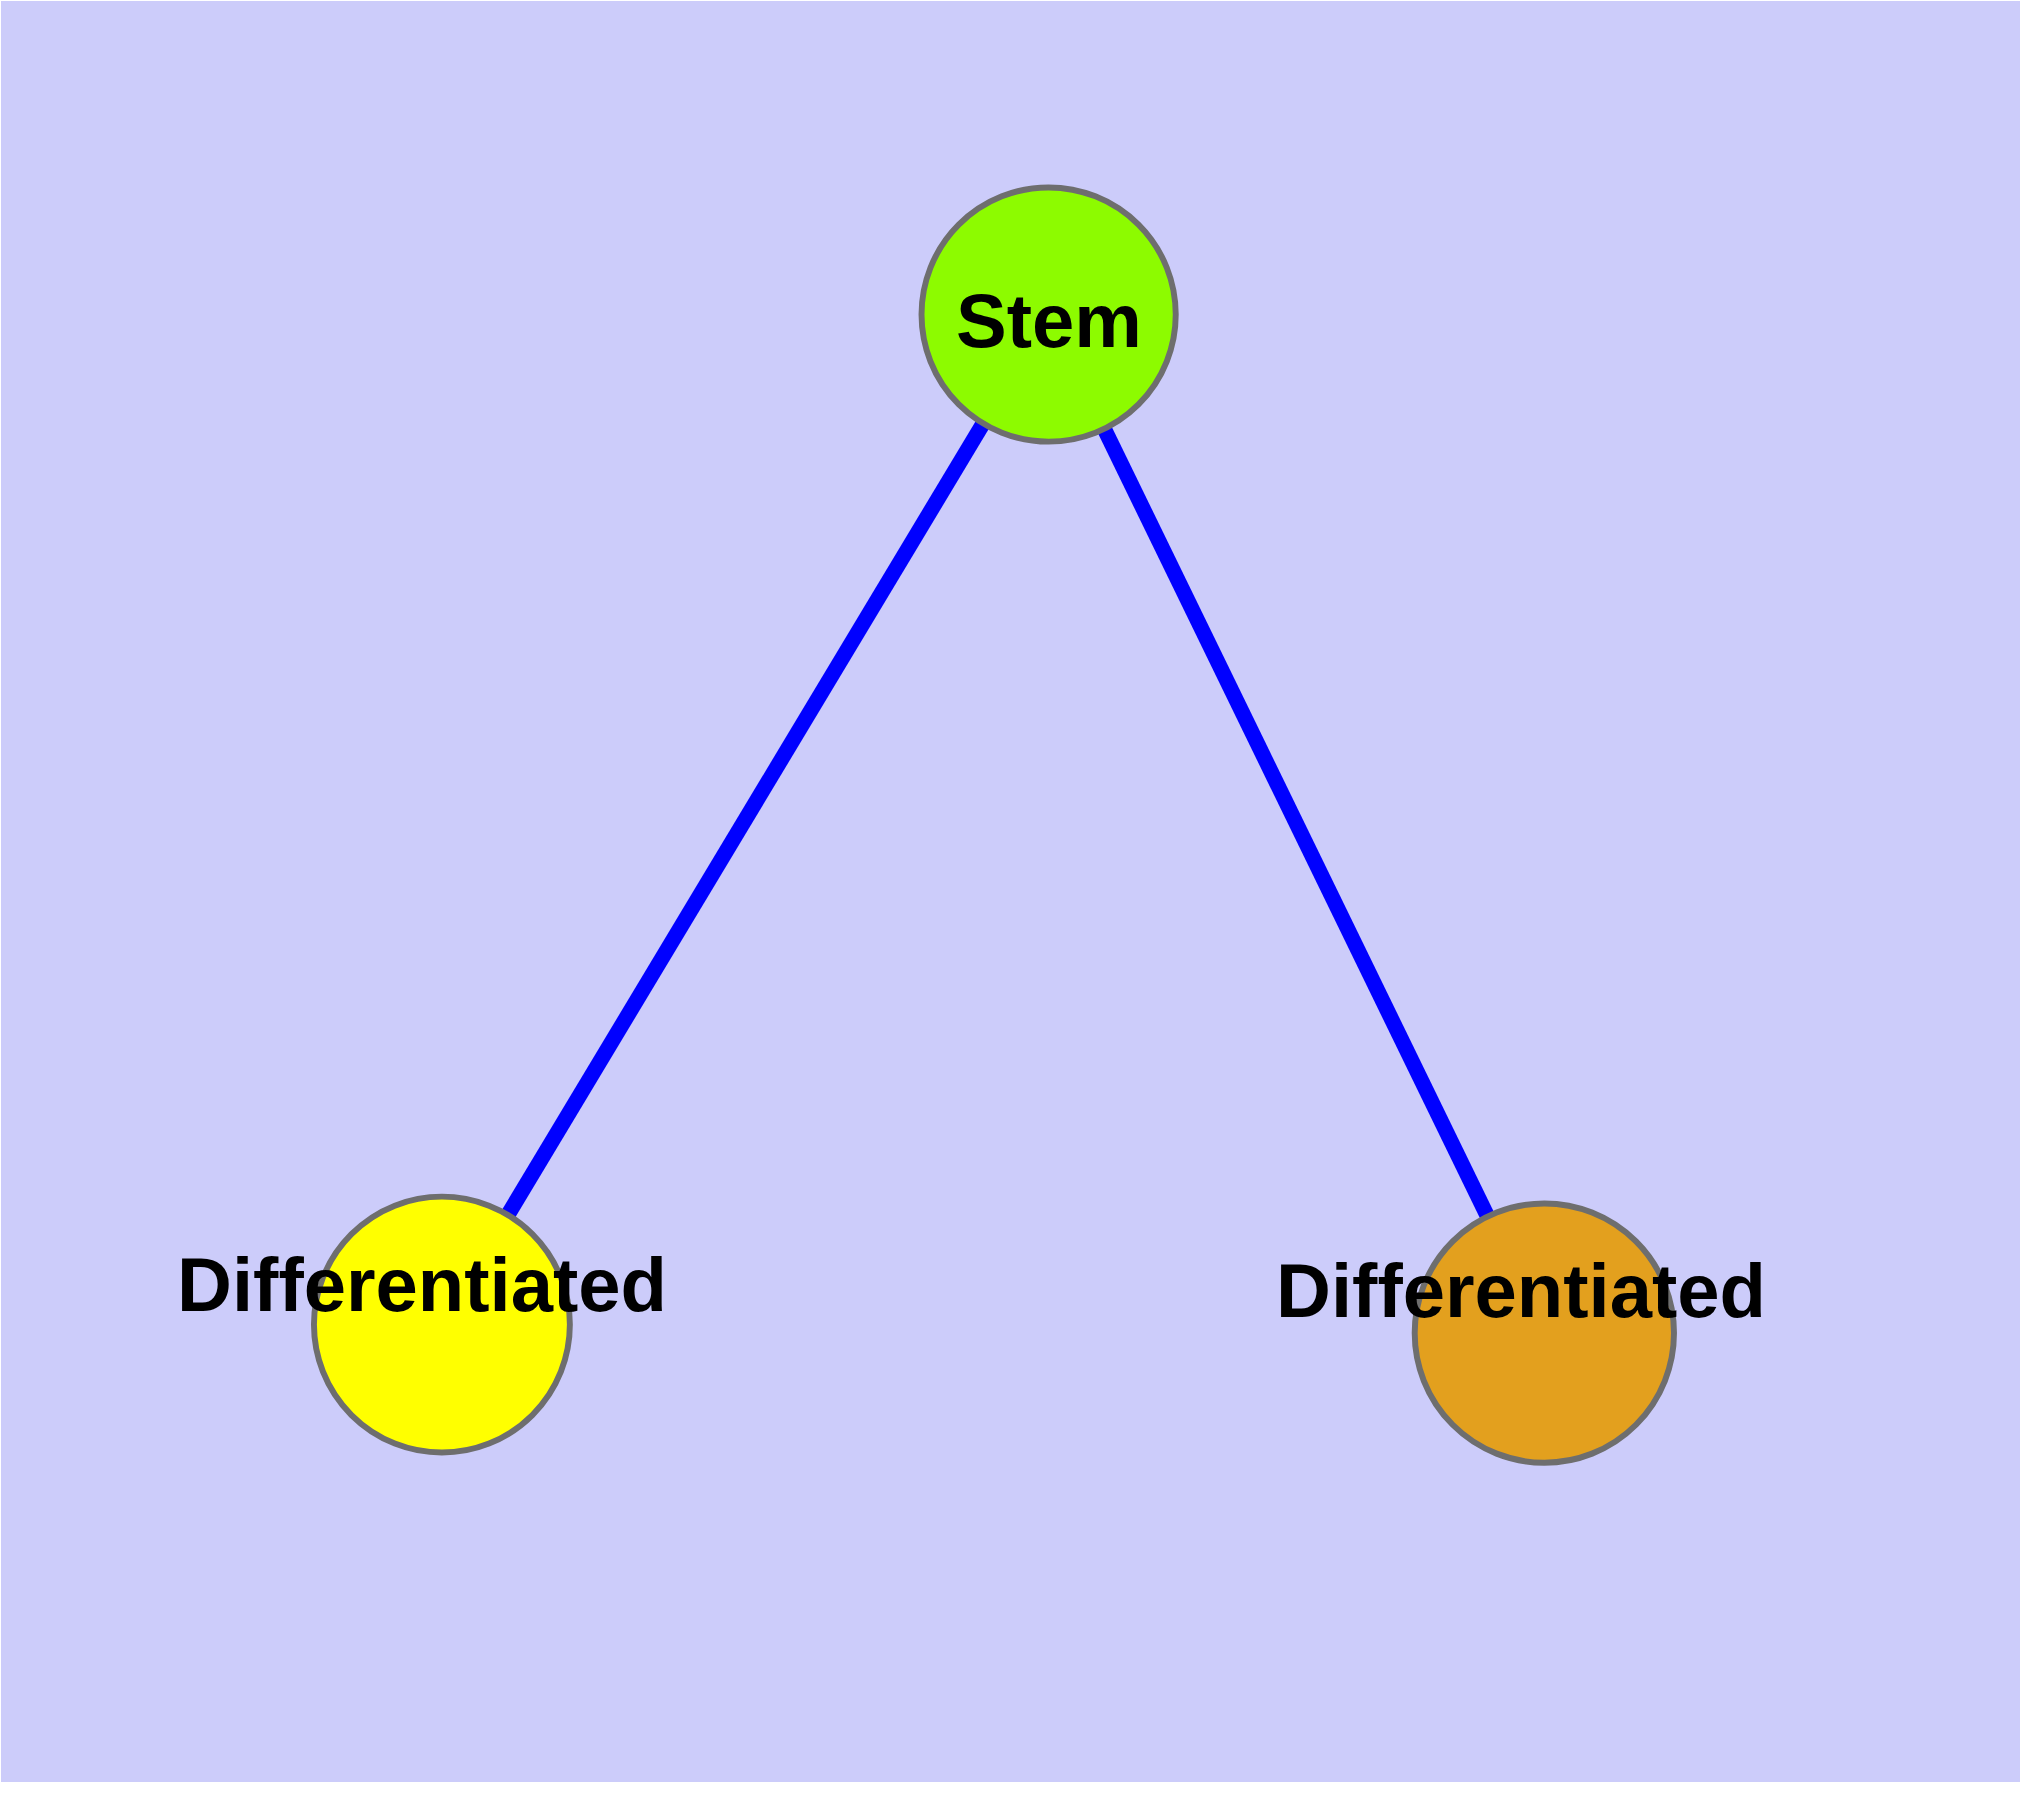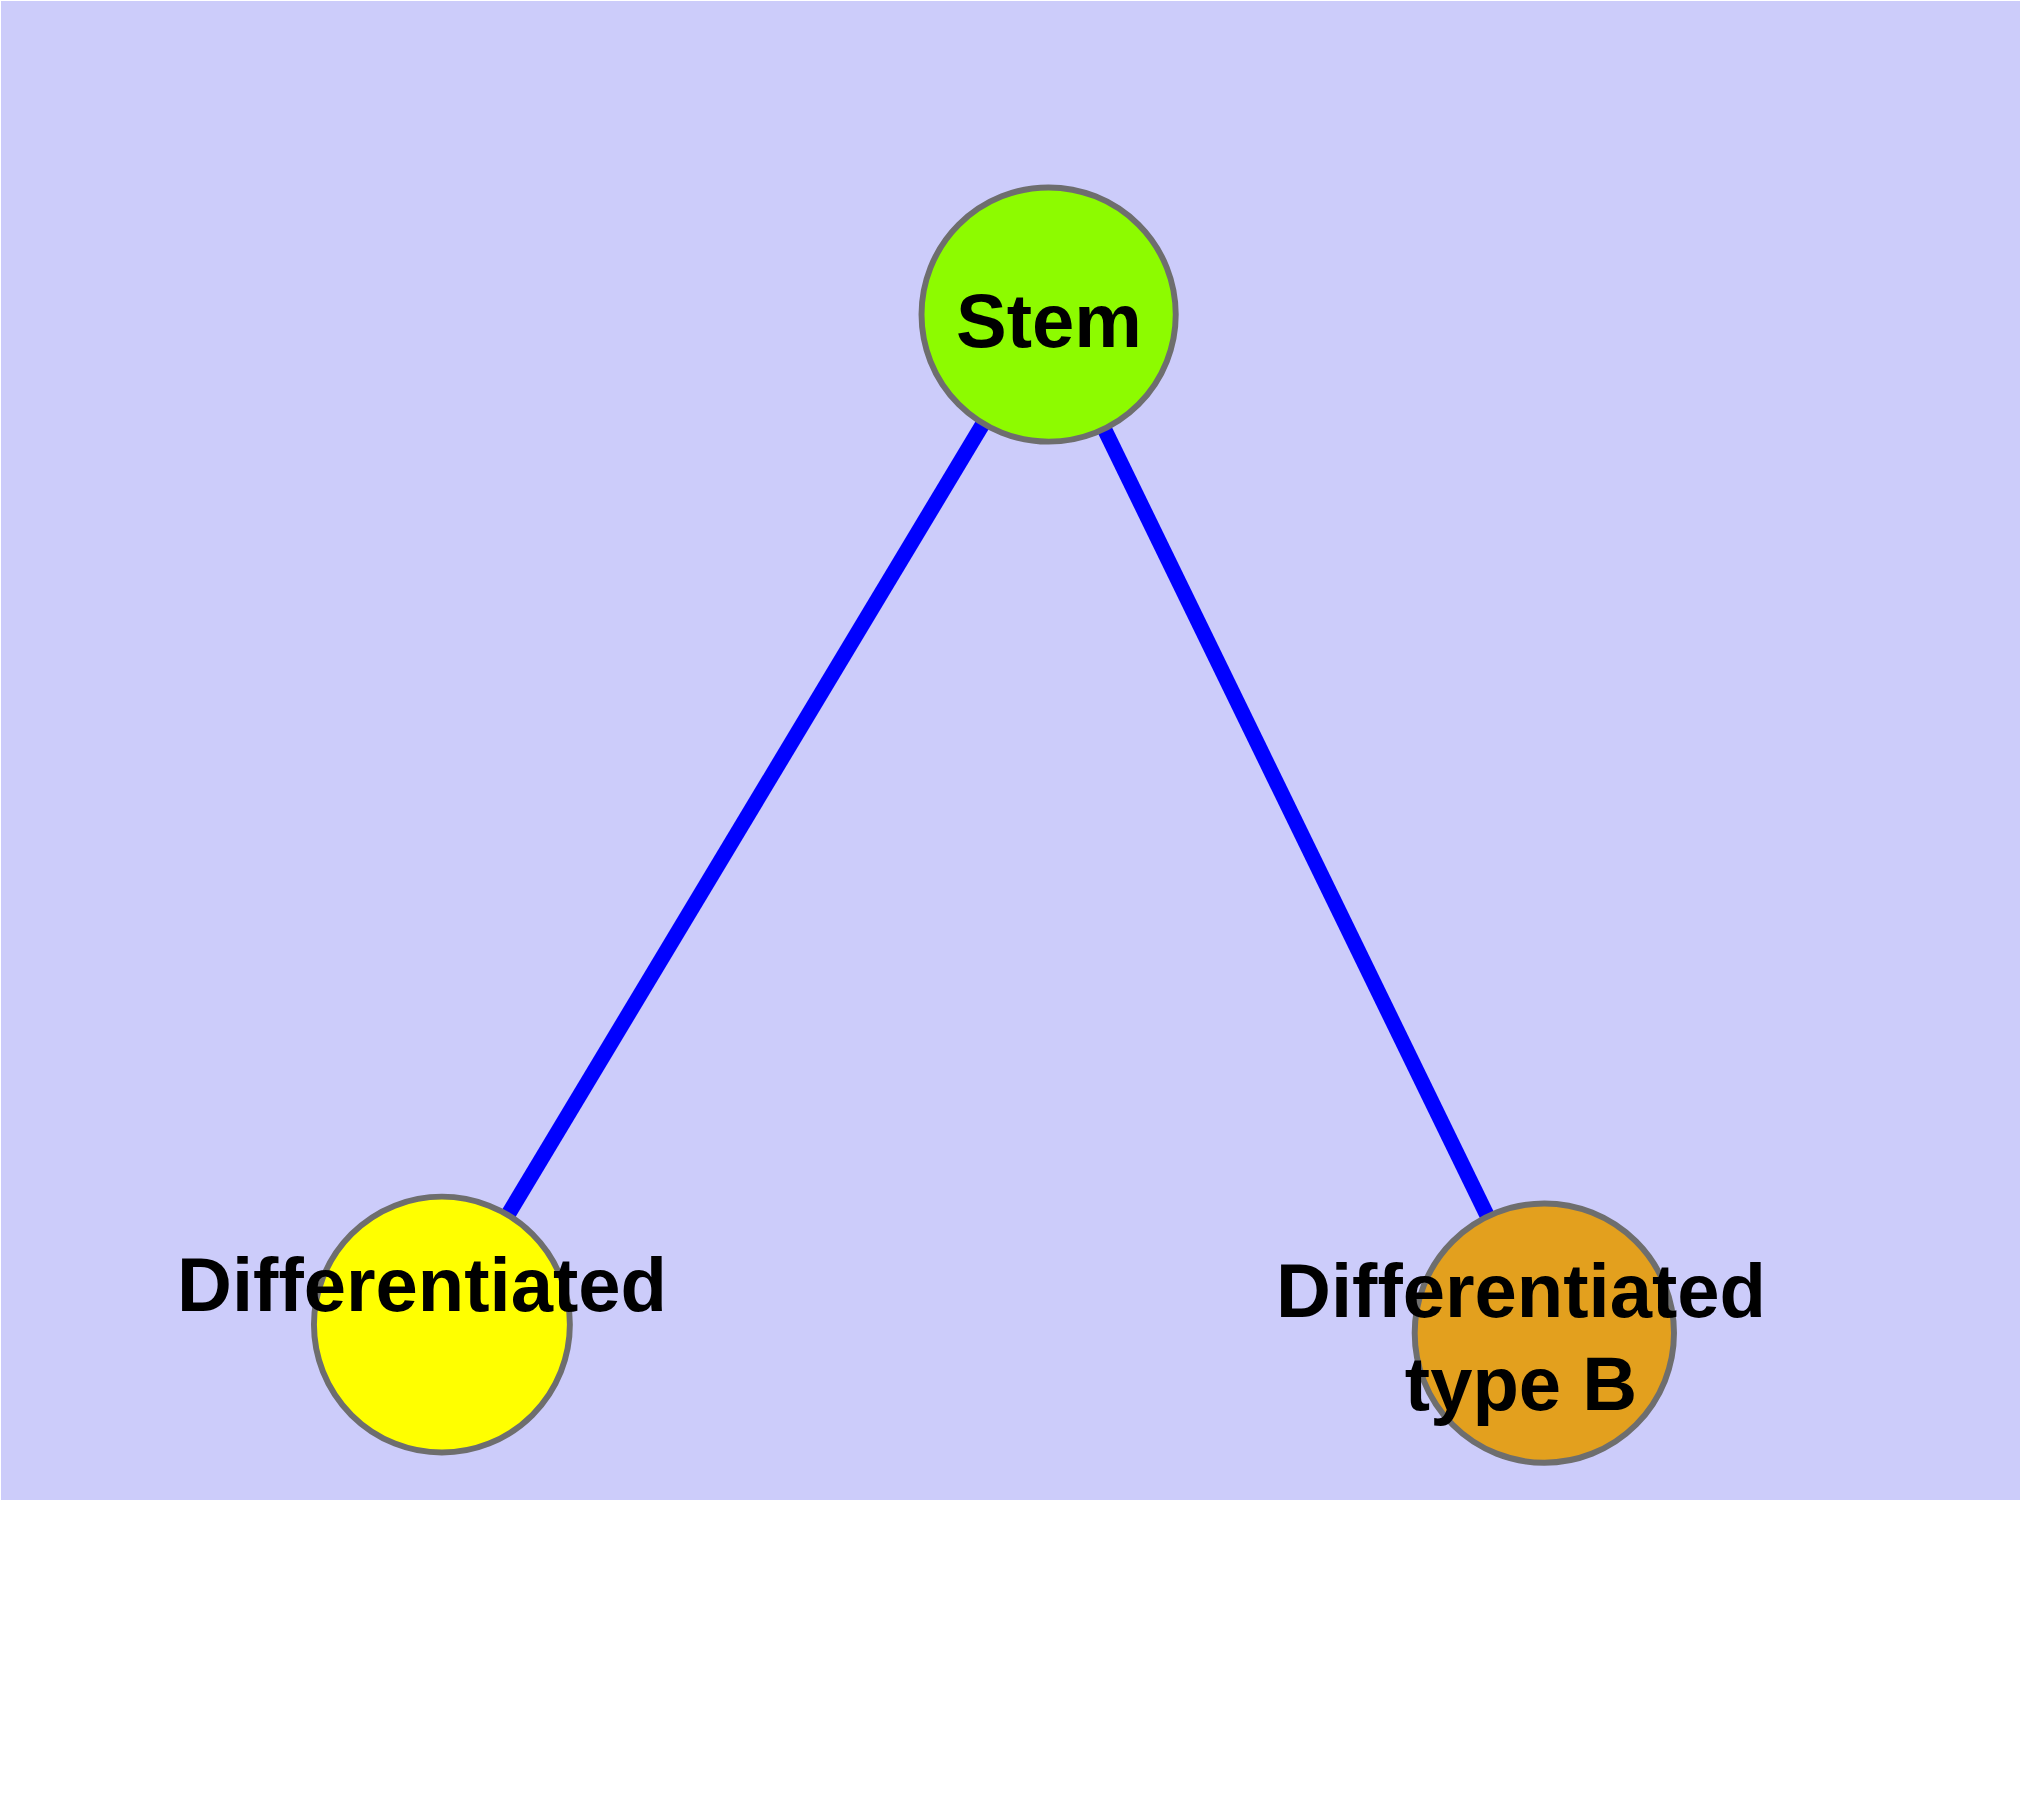--- a/index.html
+++ b/index.html
@@ -3,21 +3,21 @@
 <meta charset="utf-8">
 <style>
   html, body {
     margin: 0;
     padding: 0;
     background: #ffffff;
   }
   .canvas {
     position: relative;
     width: 2021px;
-    height: 1500px;
+    height: 1782px;
     overflow: hidden;
     box-sizing: border-box;
     border-top: 1.7px solid #ffffff;
     border-left: 1.7px solid #ffffff;
   }
   .graph-svg {
     position: absolute;
     left: 0;
     top: 0;
     width: 2019px;
@@ -64,17 +64,16 @@
   <div class="node-label" style="left: 1048px; top: 273px; color: rgb(0, 0, 0);">
     <span>Stem</span>
   </div>
 
   <div class="node-label" style="left: 421px; top: 1237px; color: rgb(0, 0, 0);">
     <div>Differentiated</div>
   </div>
 
   <div class="node-label" style="left: 1520px; top: 1243px; color: rgb(0, 0, 0);">
     <div>Differentiated</div>
-    <div>type B</div>
   </div>
 
 </div>
 
 
 </body></html>

